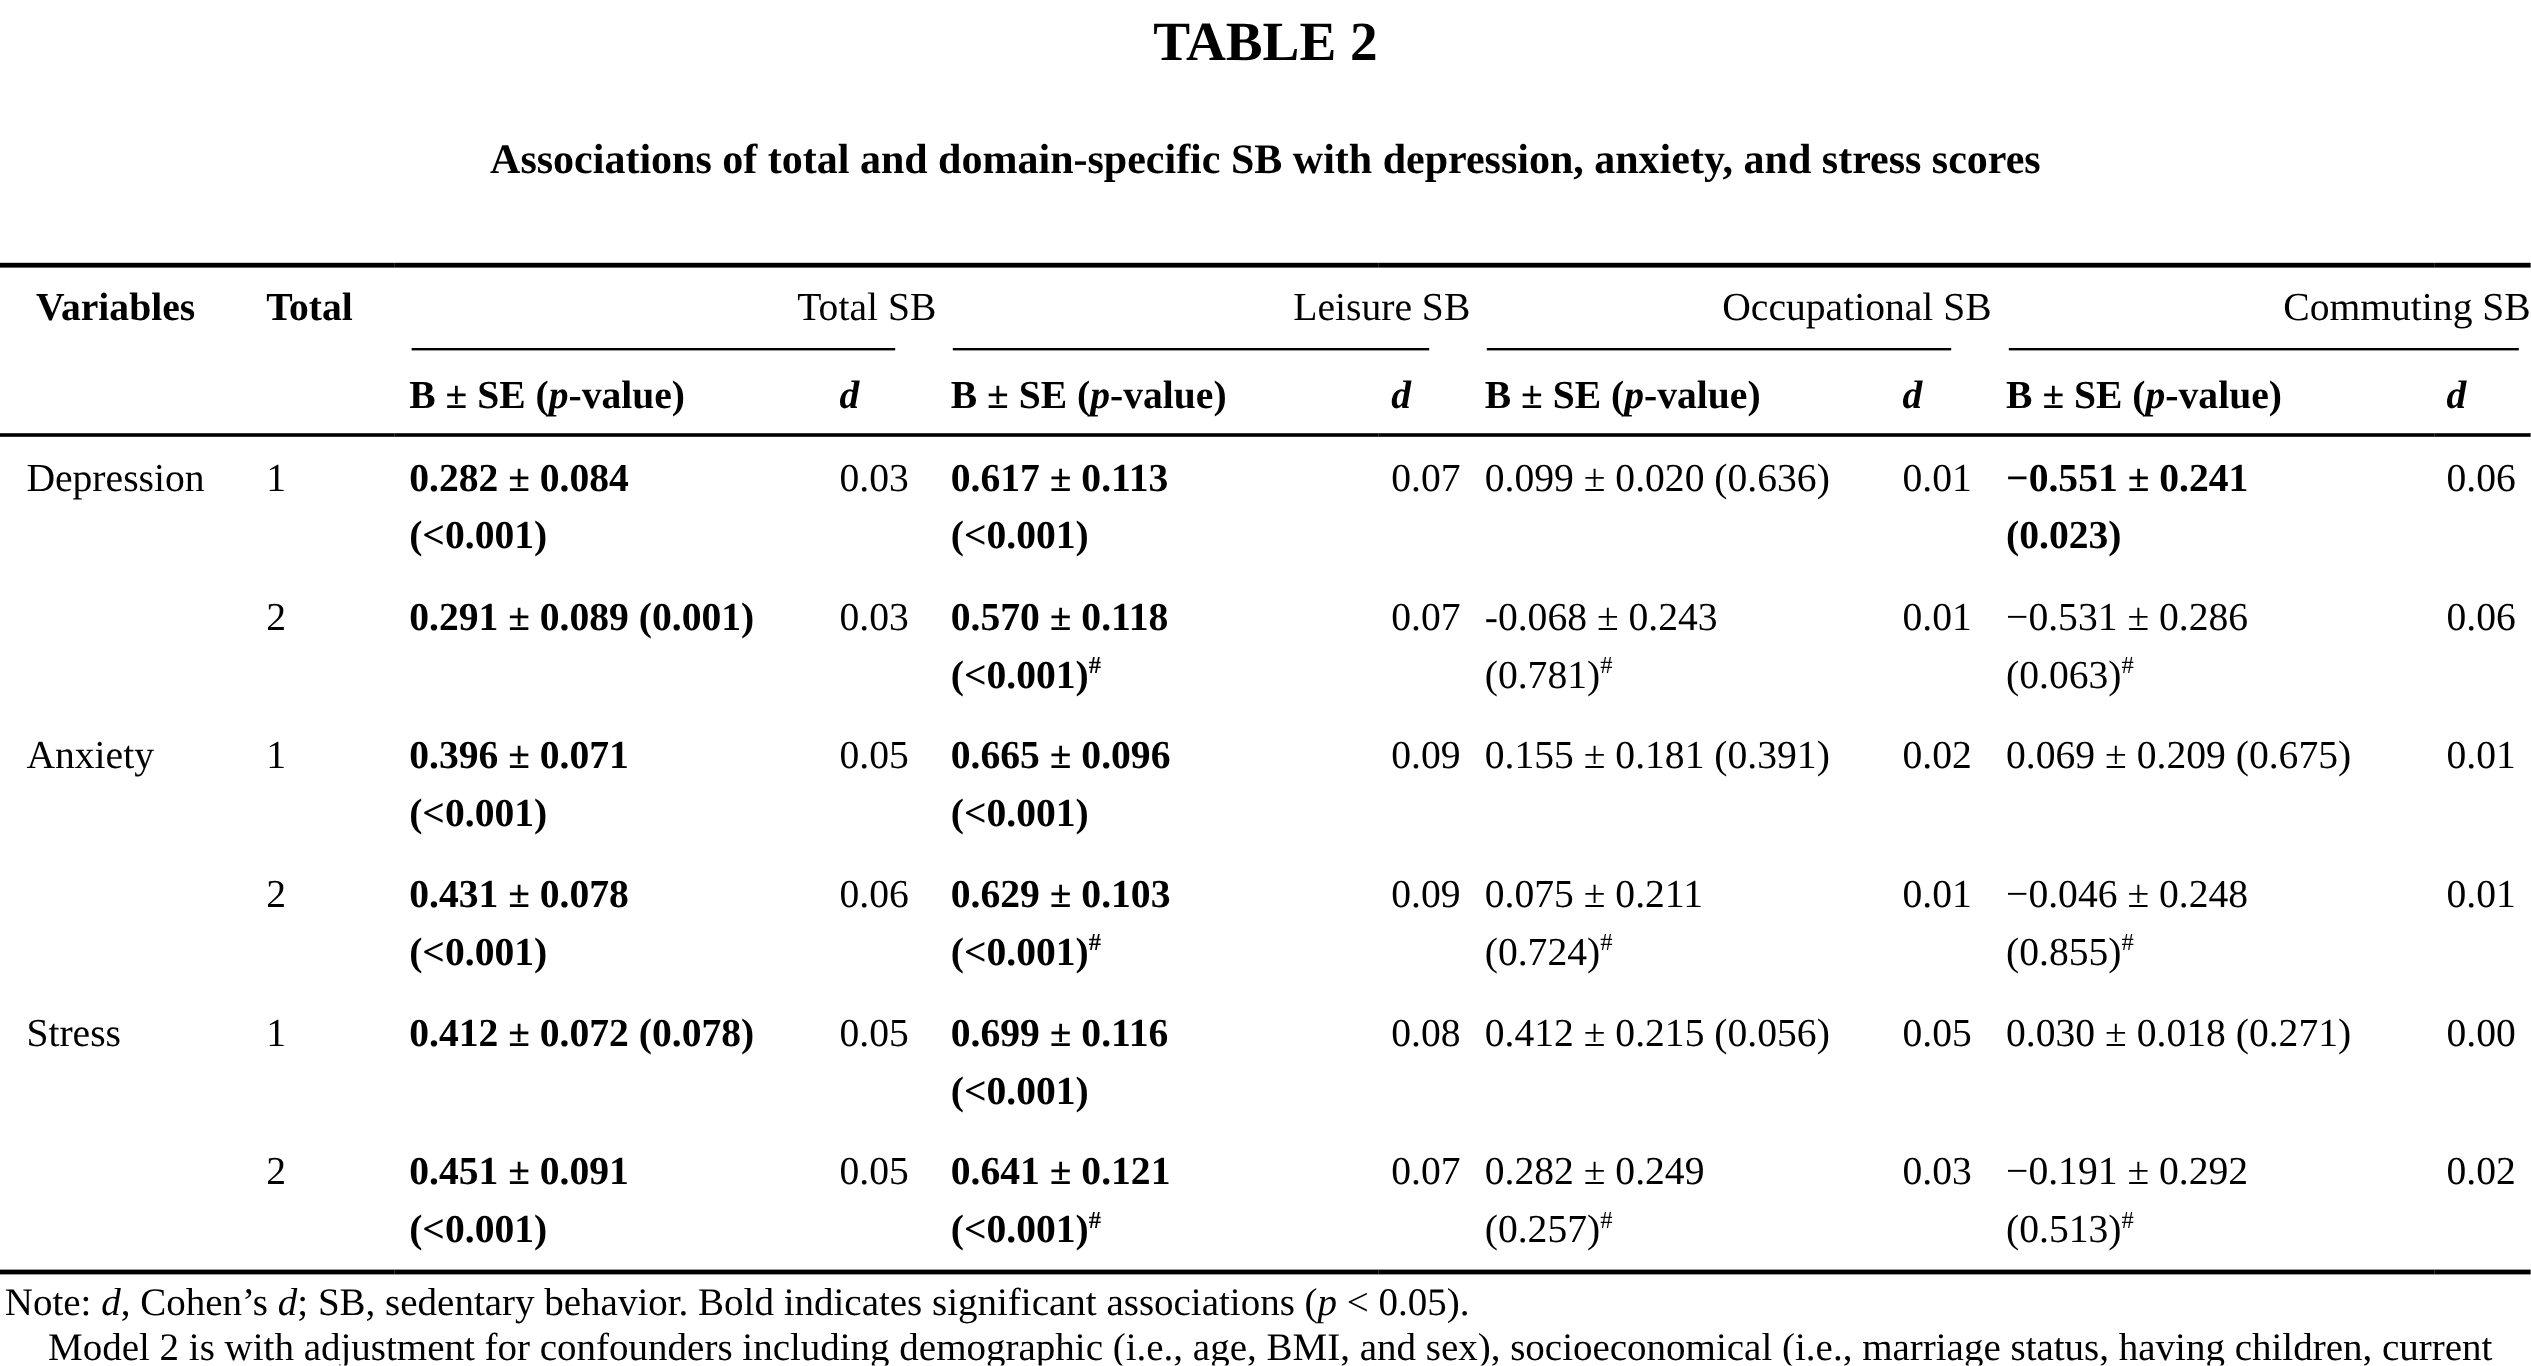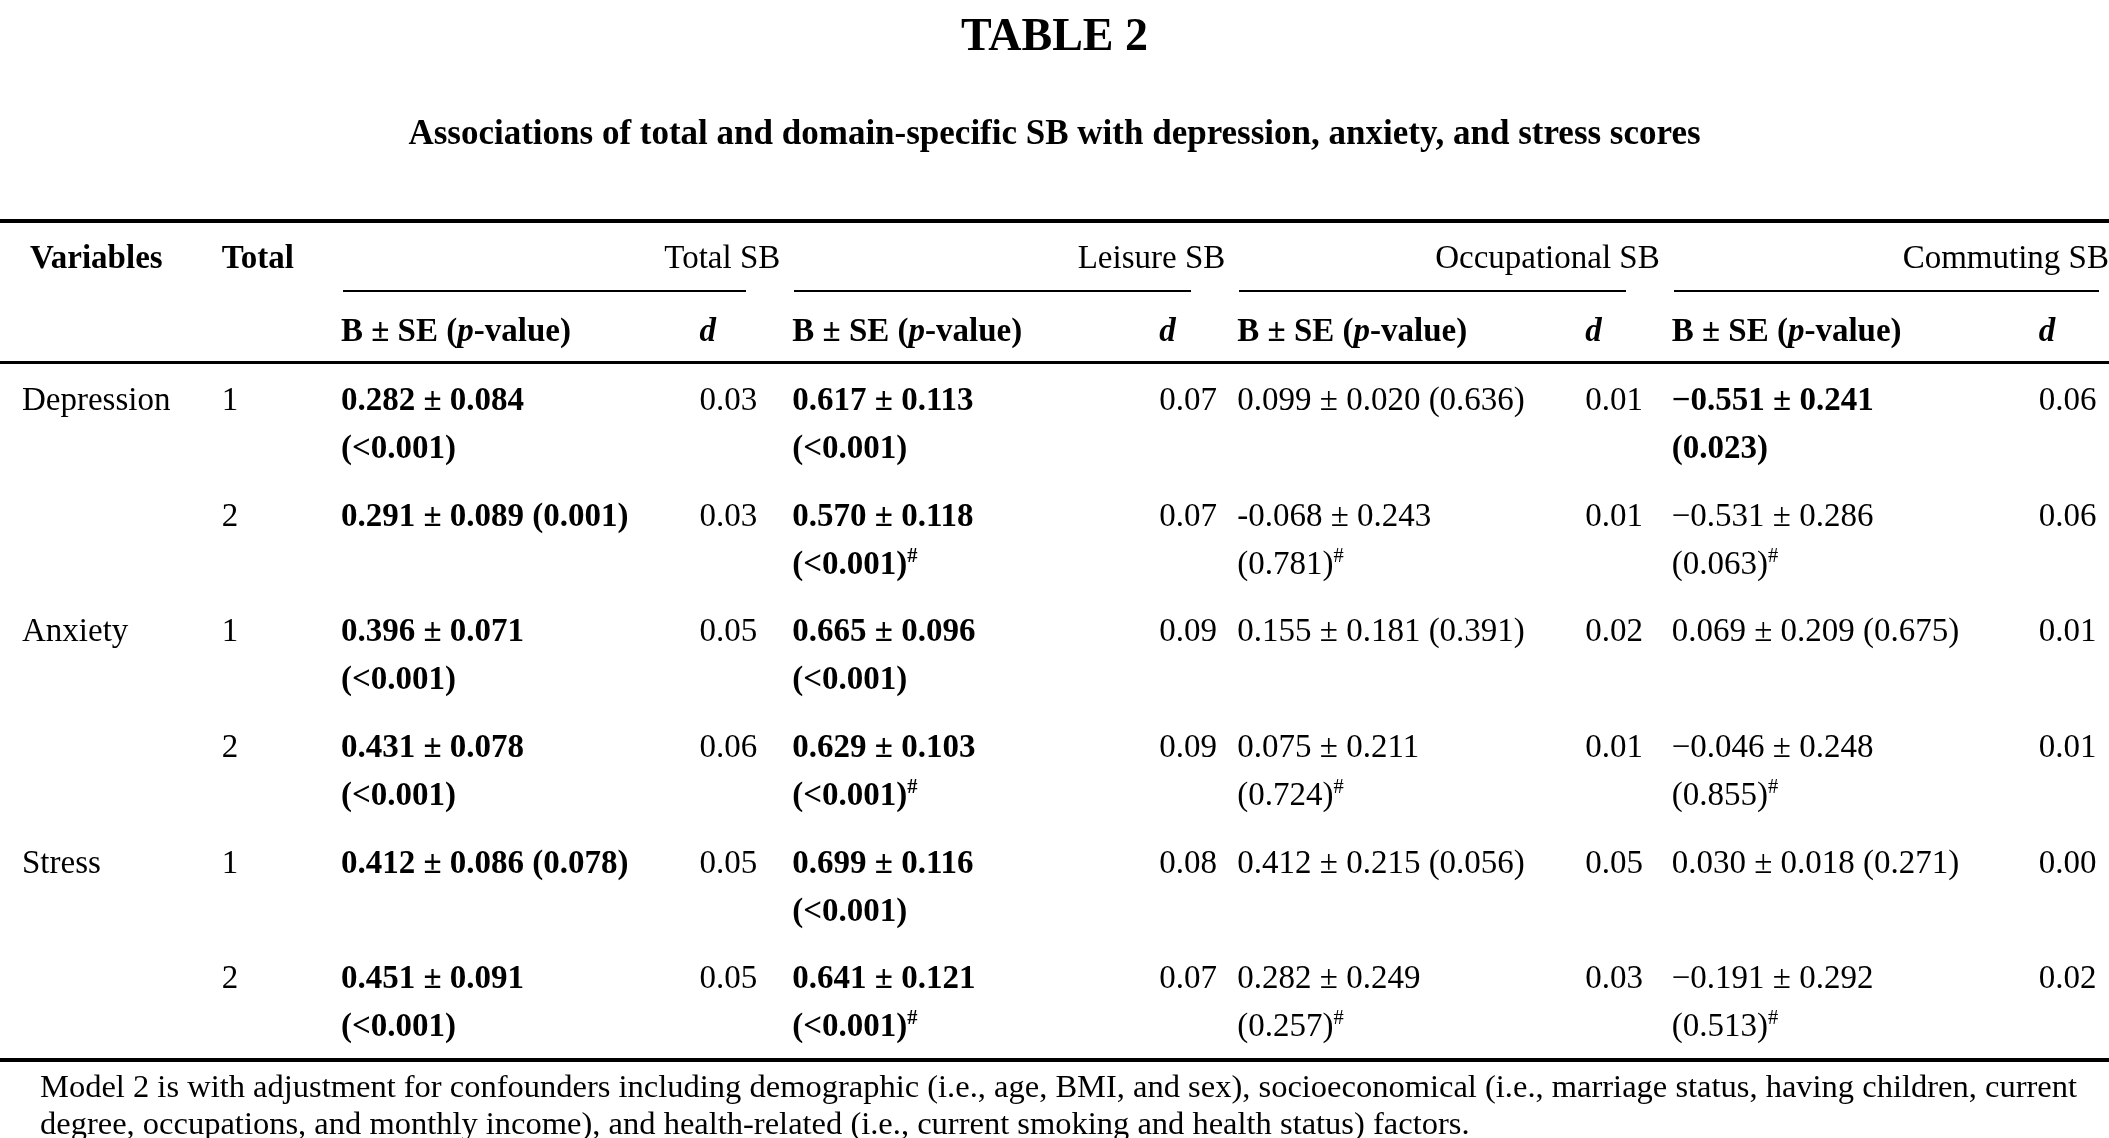--- a/index.html
+++ b/index.html
@@ -140,21 +140,21 @@
         <td class="val b">0.629 ± 0.103<br>(&lt;0.001)<sup>#</sup></td>
         <td class="d">0.09</td>
         <td class="val">0.075 ± 0.211<br>(0.724)<sup>#</sup></td>
         <td class="d">0.01</td>
         <td class="val">−0.046 ± 0.248<br>(0.855)<sup>#</sup></td>
         <td class="d">0.01</td>
       </tr>
       <tr>
         <td class="var">Stress</td>
         <td class="model">1</td>
-        <td class="val b">0.412 ± 0.086 (0.078)</td>
+        <td class="val b">0.412 ± 0.072 (0.078)</td>
         <td class="d">0.05</td>
         <td class="val b">0.699 ± 0.116<br>(&lt;0.001)</td>
         <td class="d">0.08</td>
         <td class="val">0.412 ± 0.215 (0.056)</td>
         <td class="d">0.05</td>
         <td class="val">0.030 ± 0.018 (0.271)</td>
         <td class="d">0.00</td>
       </tr>
       <tr>
         <td class="var"></td>
@@ -165,15 +165,16 @@
         <td class="d">0.07</td>
         <td class="val">0.282 ± 0.249<br>(0.257)<sup>#</sup></td>
         <td class="d">0.03</td>
         <td class="val">−0.191 ± 0.292<br>(0.513)<sup>#</sup></td>
         <td class="d">0.02</td>
       </tr>
     </tbody>
 </table>
 
 <div class="notes">
+  <div class="note first">Note: <em>d</em>, Cohen’s <em>d</em>; SB, sedentary behavior. Bold indicates significant associations (<em>p</em> &lt; 0.05).</div>
   <div class="note">Model 2 is with adjustment for confounders including demographic (i.e., age, BMI, and sex), socioeconomical (i.e., marriage status, having children, current degree, occupations, and monthly income), and health-related (i.e., current smoking and health status) factors.</div>
 
 </div>
 
 </body></html>

